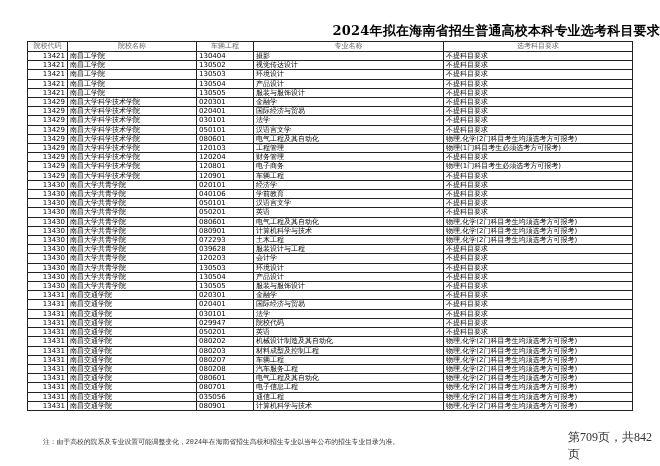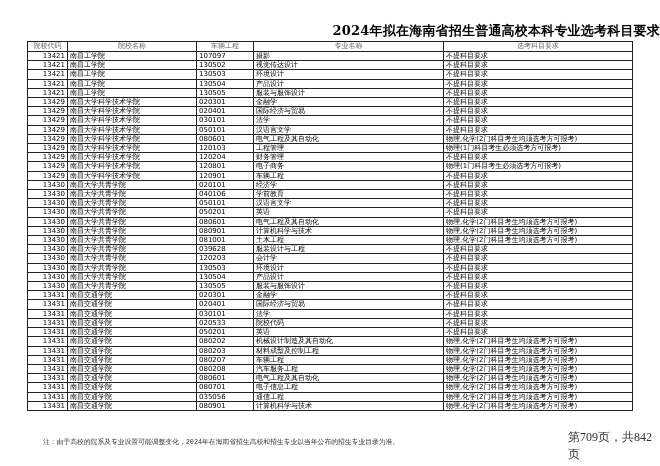--- a/index.html
+++ b/index.html
@@ -33,21 +33,21 @@
       <th>院校名称</th>
       <th>车辆工程</th>
       <th>专业名称</th>
       <th>选考科目要求</th>
     </tr>
   </thead>
   <tbody id="tbody">
       <tr>
         <td class="c1">13421</td>
         <td>南昌工学院</td>
-        <td>107097</td>
+        <td>130404</td>
         <td>摄影</td>
         <td>不提科目要求</td>
       </tr>
       <tr>
         <td class="c1">13421</td>
         <td>南昌工学院</td>
         <td>130502</td>
         <td>视觉传达设计</td>
         <td>不提科目要求</td>
       </tr>
@@ -173,21 +173,21 @@
       <tr>
         <td class="c1">13430</td>
         <td>南昌大学共青学院</td>
         <td>080901</td>
         <td>计算机科学与技术</td>
         <td>物理,化学(2门科目考生均须选考方可报考)</td>
       </tr>
       <tr>
         <td class="c1">13430</td>
         <td>南昌大学共青学院</td>
-        <td>081001</td>
+        <td>072293</td>
         <td>土木工程</td>
         <td>物理,化学(2门科目考生均须选考方可报考)</td>
       </tr>
       <tr>
         <td class="c1">13430</td>
         <td>南昌大学共青学院</td>
         <td>039628</td>
         <td>服装设计与工程</td>
         <td>不提科目要求</td>
       </tr>
@@ -236,21 +236,21 @@
       <tr>
         <td class="c1">13431</td>
         <td>南昌交通学院</td>
         <td>030101</td>
         <td>法学</td>
         <td>不提科目要求</td>
       </tr>
       <tr>
         <td class="c1">13431</td>
         <td>南昌交通学院</td>
-        <td>020533</td>
+        <td>029947</td>
         <td>院校代码</td>
         <td>不提科目要求</td>
       </tr>
       <tr>
         <td class="c1">13431</td>
         <td>南昌交通学院</td>
         <td>050201</td>
         <td>英语</td>
         <td>不提科目要求</td>
       </tr>

